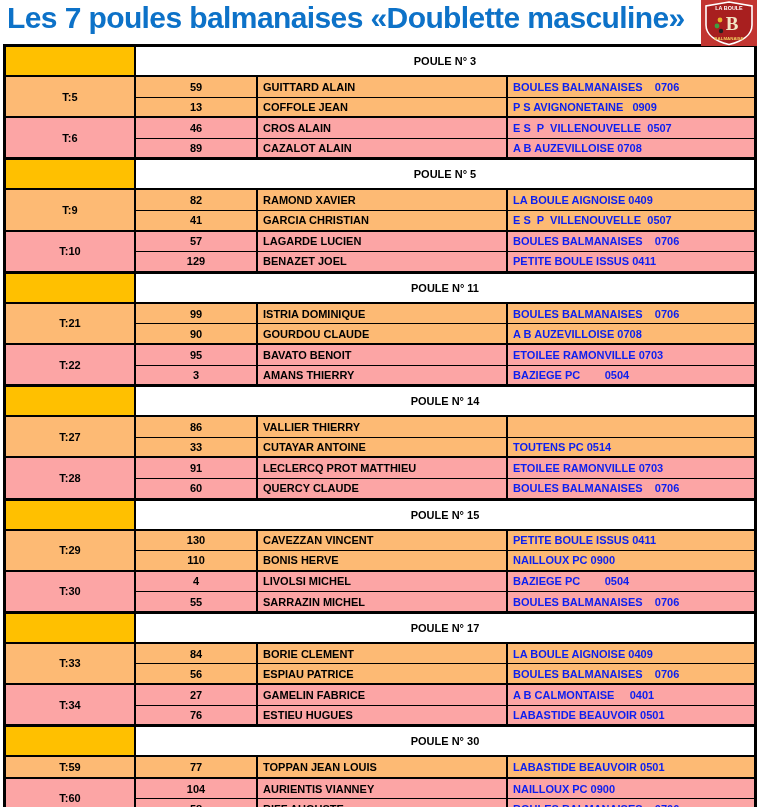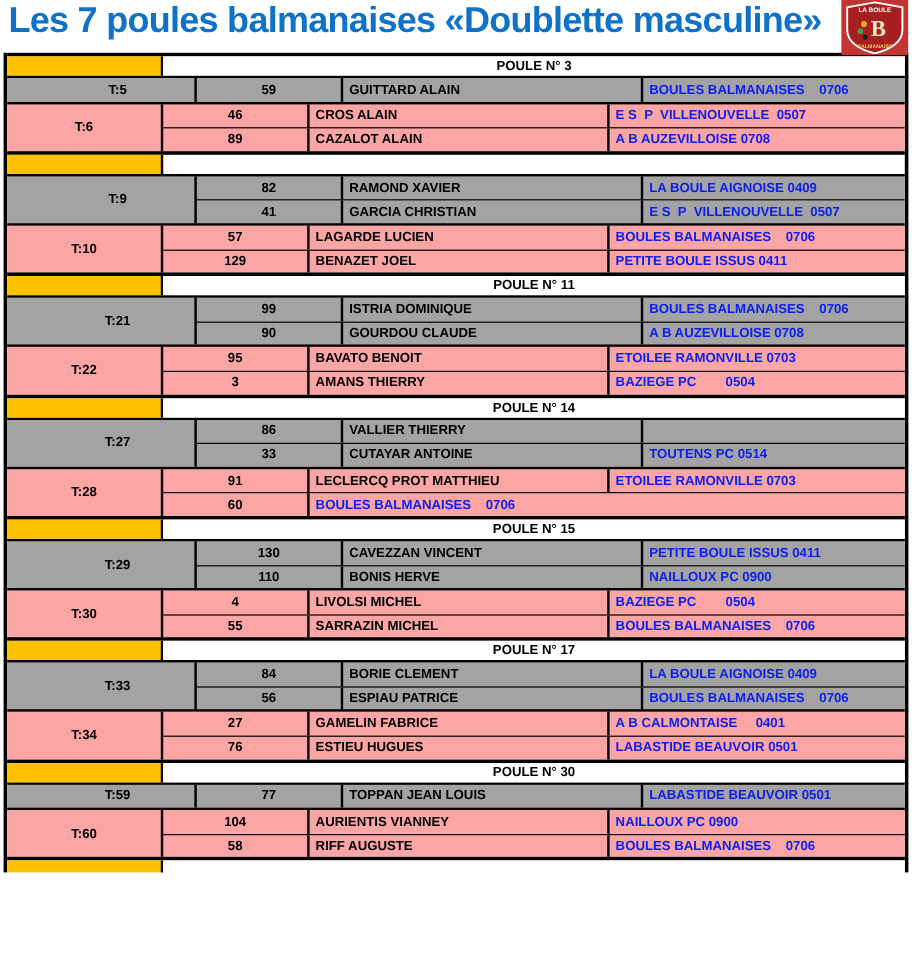--- a/index.html
+++ b/index.html
@@ -14,28 +14,28 @@
     font-size:30px; font-weight:bold; color:#0d72c8; letter-spacing:-0.6px;
     white-space:nowrap;
   }
   .logo { position:absolute; right:3px; top:0px; width:56px; height:46px; }
 
   .table {
     margin-left:3px; width:754px; box-sizing:border-box;
     border-left:3px solid #000; border-right:3px solid #000;
   }
   .pool { border-top:3px solid #000; }
-  .phead { display:grid; grid-template-columns:130px 1fr; height:16px; }
+  .phead { display:grid; grid-template-columns:130px 1fr; height:28px; }
   .pspace { background:#ffc000; border-right:2px solid #000; box-sizing:border-box; }
   .plabel {
     background:#fff; display:flex; align-items:center; justify-content:center;
     font-size:11px; font-weight:bold; color:#000;
   }
   .team { display:grid; grid-template-columns:130px 1fr; border-top:2px solid #000; }
-  .team.g { background:#a3a3a3;padding-left:28px; }
+  .team.g { background:#fdba74; }
   .team.b { background:#fca5a5; }
   .tcell {
     border-right:2px solid #000; box-sizing:border-box;
     display:flex; align-items:center; justify-content:center;
     font-size:11px; font-weight:bold; color:#000;
   }
   .prow { display:grid; grid-template-columns:122px 250px 1fr; height:19.6px; box-sizing:border-box; }
   .prow + .prow { border-top:1.5px solid #000; }
   .num,.name,.club {
     display:flex; align-items:center; box-sizing:border-box;
@@ -72,20 +72,25 @@
       <div class="plabel">POULE N° 3</div>
     </div>
     <div class="team g">
       <div class="tcell">T:5</div>
       <div class="players">
         <div class="prow">
           <div class="num">59</div>
           <div class="name">GUITTARD ALAIN</div>
           <div class="club">BOULES BALMANAISES    0706</div>
         </div>
+        <div class="prow">
+          <div class="num">13</div>
+          <div class="name">COFFOLE JEAN</div>
+          <div class="club">P S AVIGNONETAINE   0909</div>
+        </div>
       </div>
     </div>
     <div class="team b">
       <div class="tcell">T:6</div>
       <div class="players">
         <div class="prow">
           <div class="num">46</div>
           <div class="name">CROS ALAIN</div>
           <div class="club">E S  P  VILLENOUVELLE  0507</div>
         </div>
@@ -94,20 +99,21 @@
           <div class="name">CAZALOT ALAIN</div>
           <div class="club">A B AUZEVILLOISE 0708</div>
         </div>
       </div>
     </div>
   </div>
 
   <div class="pool">
     <div class="phead">
       <div class="pspace"></div>
+      <div class="plabel">POULE N° 5</div>
     </div>
     <div class="team g">
       <div class="tcell">T:9</div>
       <div class="players">
         <div class="prow">
           <div class="num">82</div>
           <div class="name">RAMOND XAVIER</div>
           <div class="club">LA BOULE AIGNOISE 0409</div>
         </div>
         <div class="prow">
@@ -193,20 +199,21 @@
     <div class="team b">
       <div class="tcell">T:28</div>
       <div class="players">
         <div class="prow">
           <div class="num">91</div>
           <div class="name">LECLERCQ PROT MATTHIEU</div>
           <div class="club">ETOILEE RAMONVILLE 0703</div>
         </div>
         <div class="prow">
           <div class="num">60</div>
+          <div class="name">QUERCY CLAUDE</div>
           <div class="club">BOULES BALMANAISES    0706</div>
         </div>
       </div>
     </div>
   </div>
 
   <div class="pool">
     <div class="phead">
       <div class="pspace"></div>
       <div class="plabel">POULE N° 15</div>

